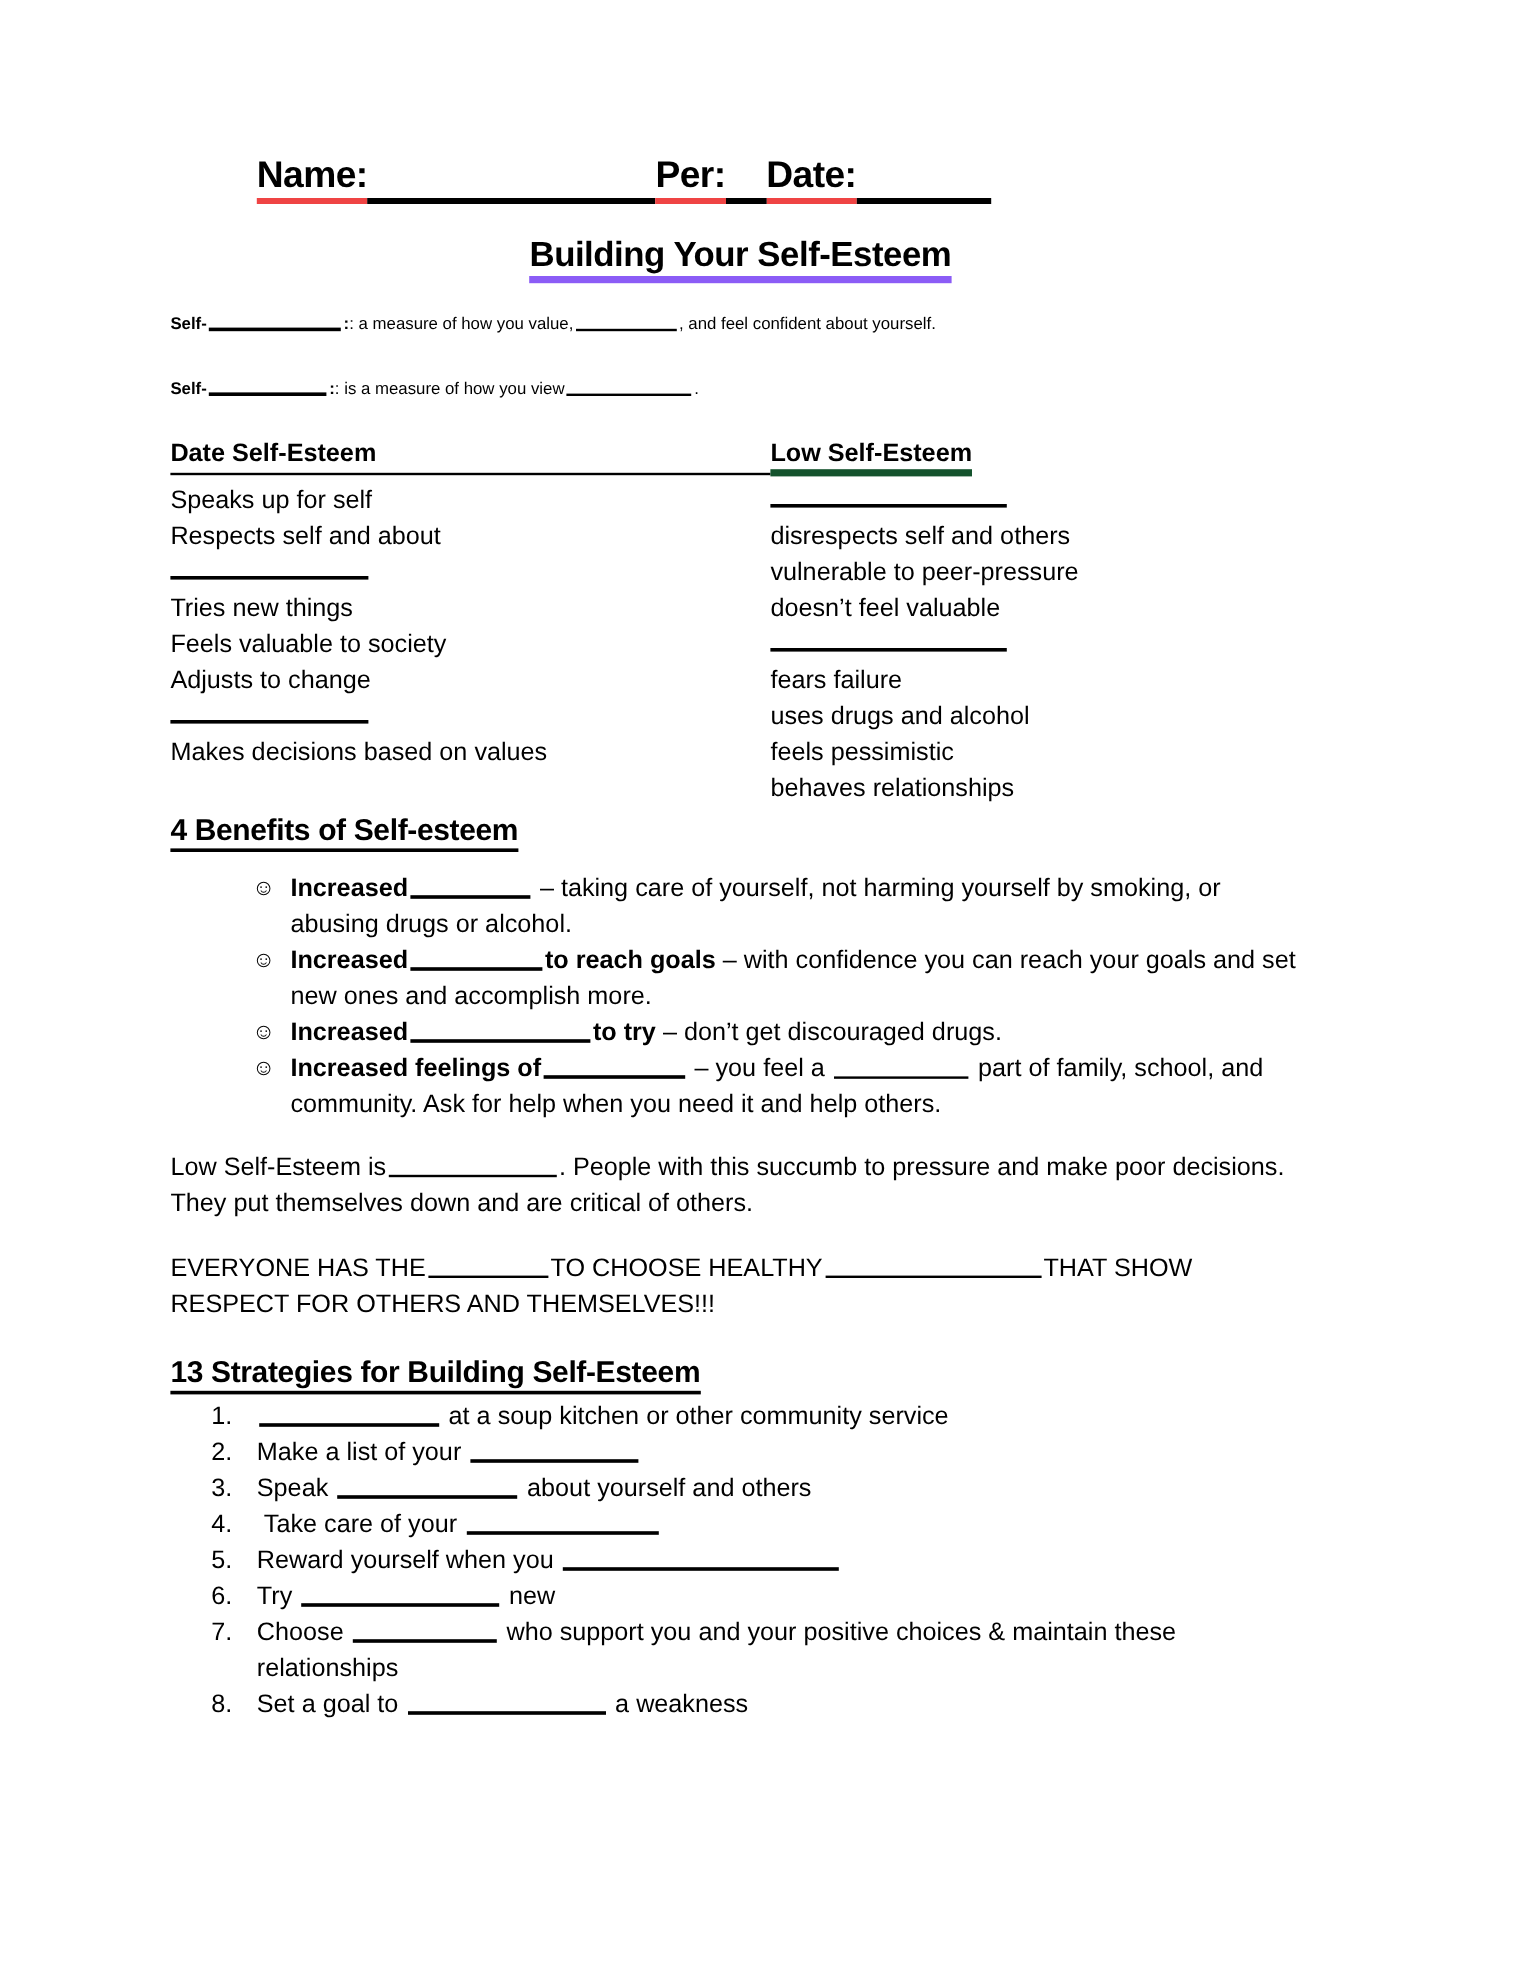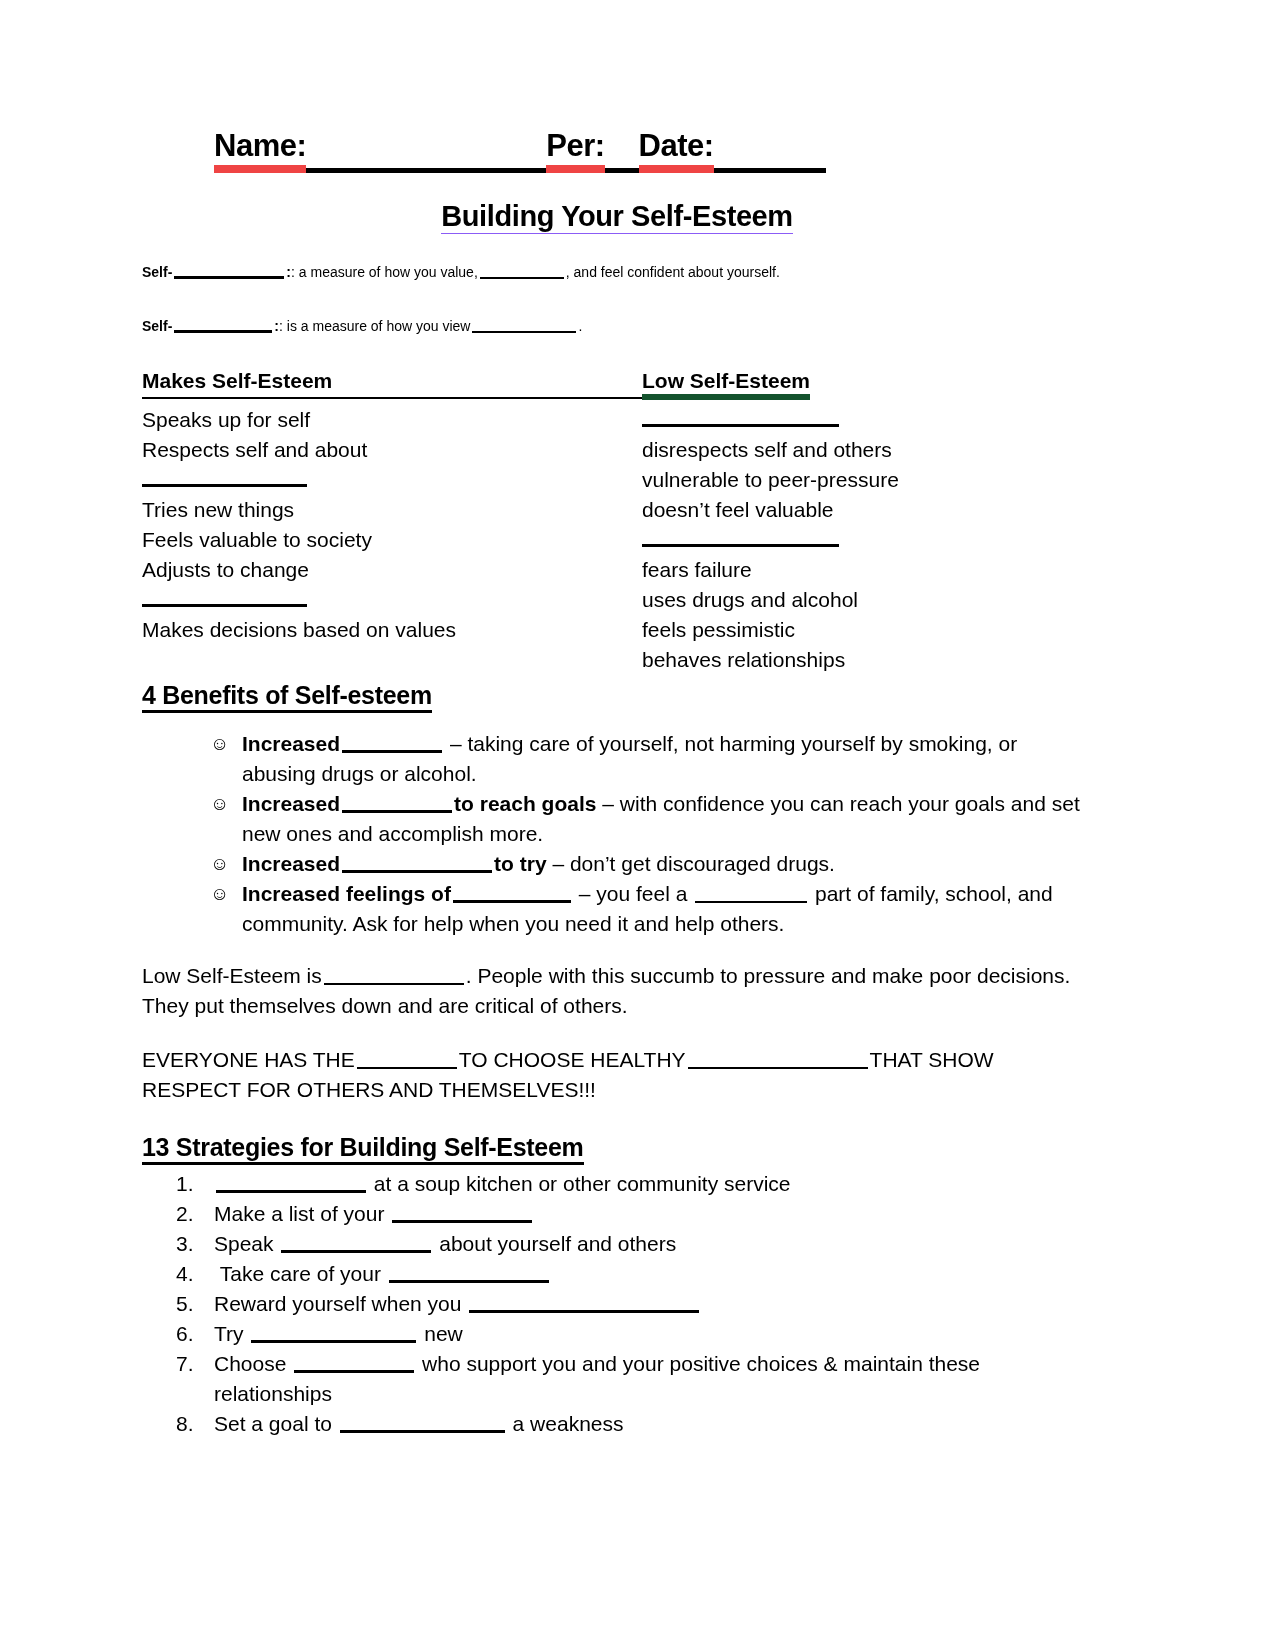--- a/index.html
+++ b/index.html
@@ -31,37 +31,37 @@
   
   .hdr-row {
     display: flex;
     align-items: flex-end;
     margin-left: 72px;
     font-size: 31px;
     line-height: 36px;
     font-weight: bold;
     letter-spacing: -0.5px;
   }
-  .hdr-label { border-bottom: 8px solid #ef4444; padding-bottom: 1px; white-space: pre; }
+  .hdr-label { border-bottom: 5px solid #ef4444; padding-bottom: 1px; white-space: pre; }
   .hdr-blank { border-bottom: 5px solid #000; padding-bottom: 1px; }
   .blank-name { width: 240px; }
   .blank-per  { width: 34px; }
   .blank-date { width: 112px; }
 
   
   .doc-title {
     text-align: center;
     margin-top: 26px;
     font-size: 29px;
     line-height: 34px;
     font-weight: bold;
     letter-spacing: -0.4px;
   }
   .doc-title span {
-    border-bottom: 1px solid #8b5cf6;
+    border-bottom: 6px solid #8b5cf6;
     padding-bottom: 1px;
   }
 
   
   .def-line {
     margin-top: 24px;
     font-size: 14px;
     line-height: 30px;
   }
   .def-line .lead { font-weight: bold; }
@@ -197,21 +197,21 @@
     <div class="def-line">
       <span class="lead">Self-</span><span class="ul-blank" style="width:110px"></span><span class="b">:</span><span>: a measure of how you value,</span><span class="ul-blank thin" style="width:84px"></span><span>, and feel confident about yourself.</span>
     </div>
 
     <div class="def-line">
       <span class="lead">Self-</span><span class="ul-blank" style="width:98px"></span><span class="b">:</span><span>: is a measure of how you view</span><span class="ul-blank thin" style="width:104px"></span><span>.</span>
     </div>
 
     <div class="compare">
       <div class="cmp-head">
-        <div class="col-l">Makes Self-Esteem</div>
+        <div class="col-l">Date Self-Esteem</div>
         <div class="col-r"><span>Low Self-Esteem</span></div>
       </div>
       <div class="cmp-body">
 
         <div class="cmp-col-l">
           <div class="cmp-row">Speaks up for self</div>
           <div class="cmp-row">Respects self and about</div>
           <div class="cmp-row blank"><i></i></div>
           <div class="cmp-row">Tries new things</div>
           <div class="cmp-row">Feels valuable to society</div>

